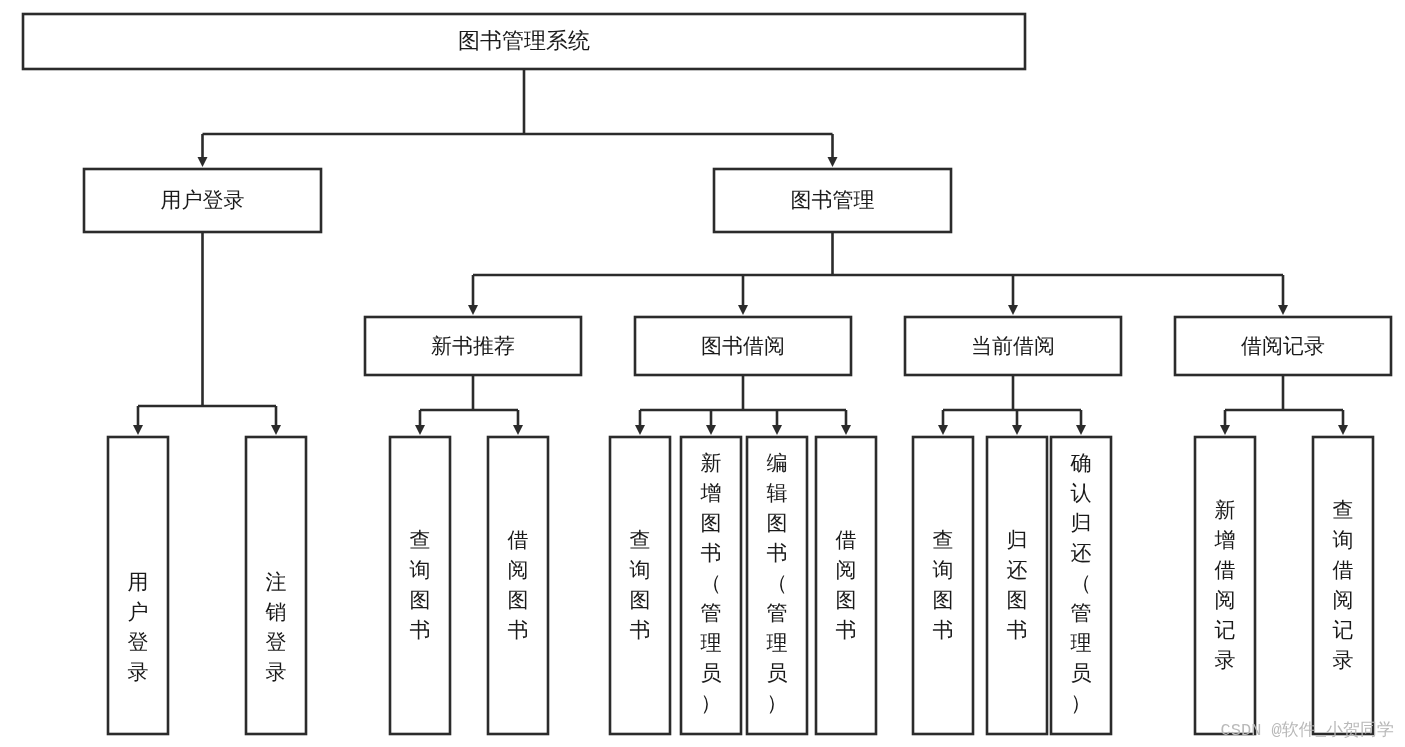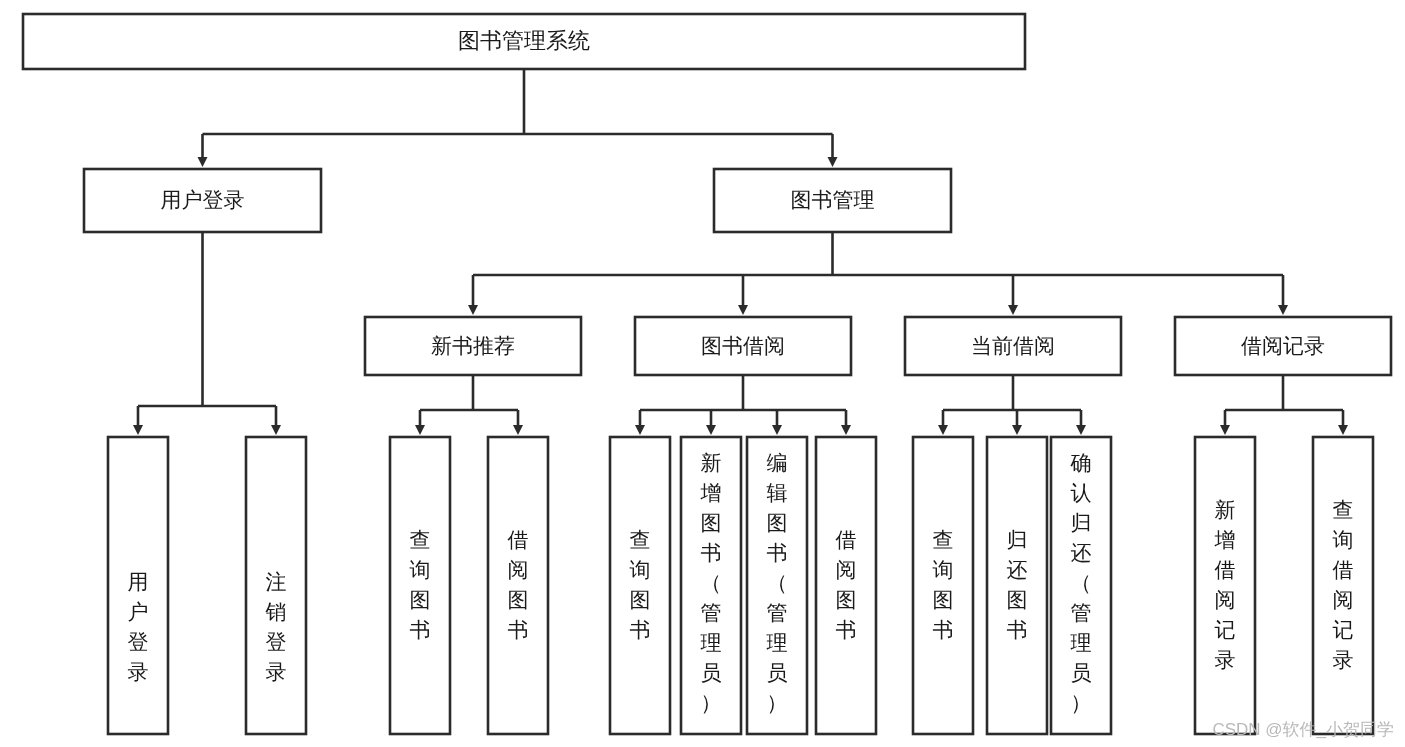--- a/index.html
+++ b/index.html
@@ -53,21 +53,21 @@
     text-anchor: middle;
     dominant-baseline: middle;
   }
   .title-label {
     font-size: 22px;
   }
   .watermark {
     position: absolute;
     right: 14px;
     bottom: 6px;
-    font-family: Liberation Sans, sans-serif;
+    font-family: Liberation Mono, monospace;
     font-size: 17px;
     color: #b9b9b9;
     white-space: nowrap;
     pointer-events: none;
     text-align: center;
   }
 </style>
 </head>
 <body>
 

